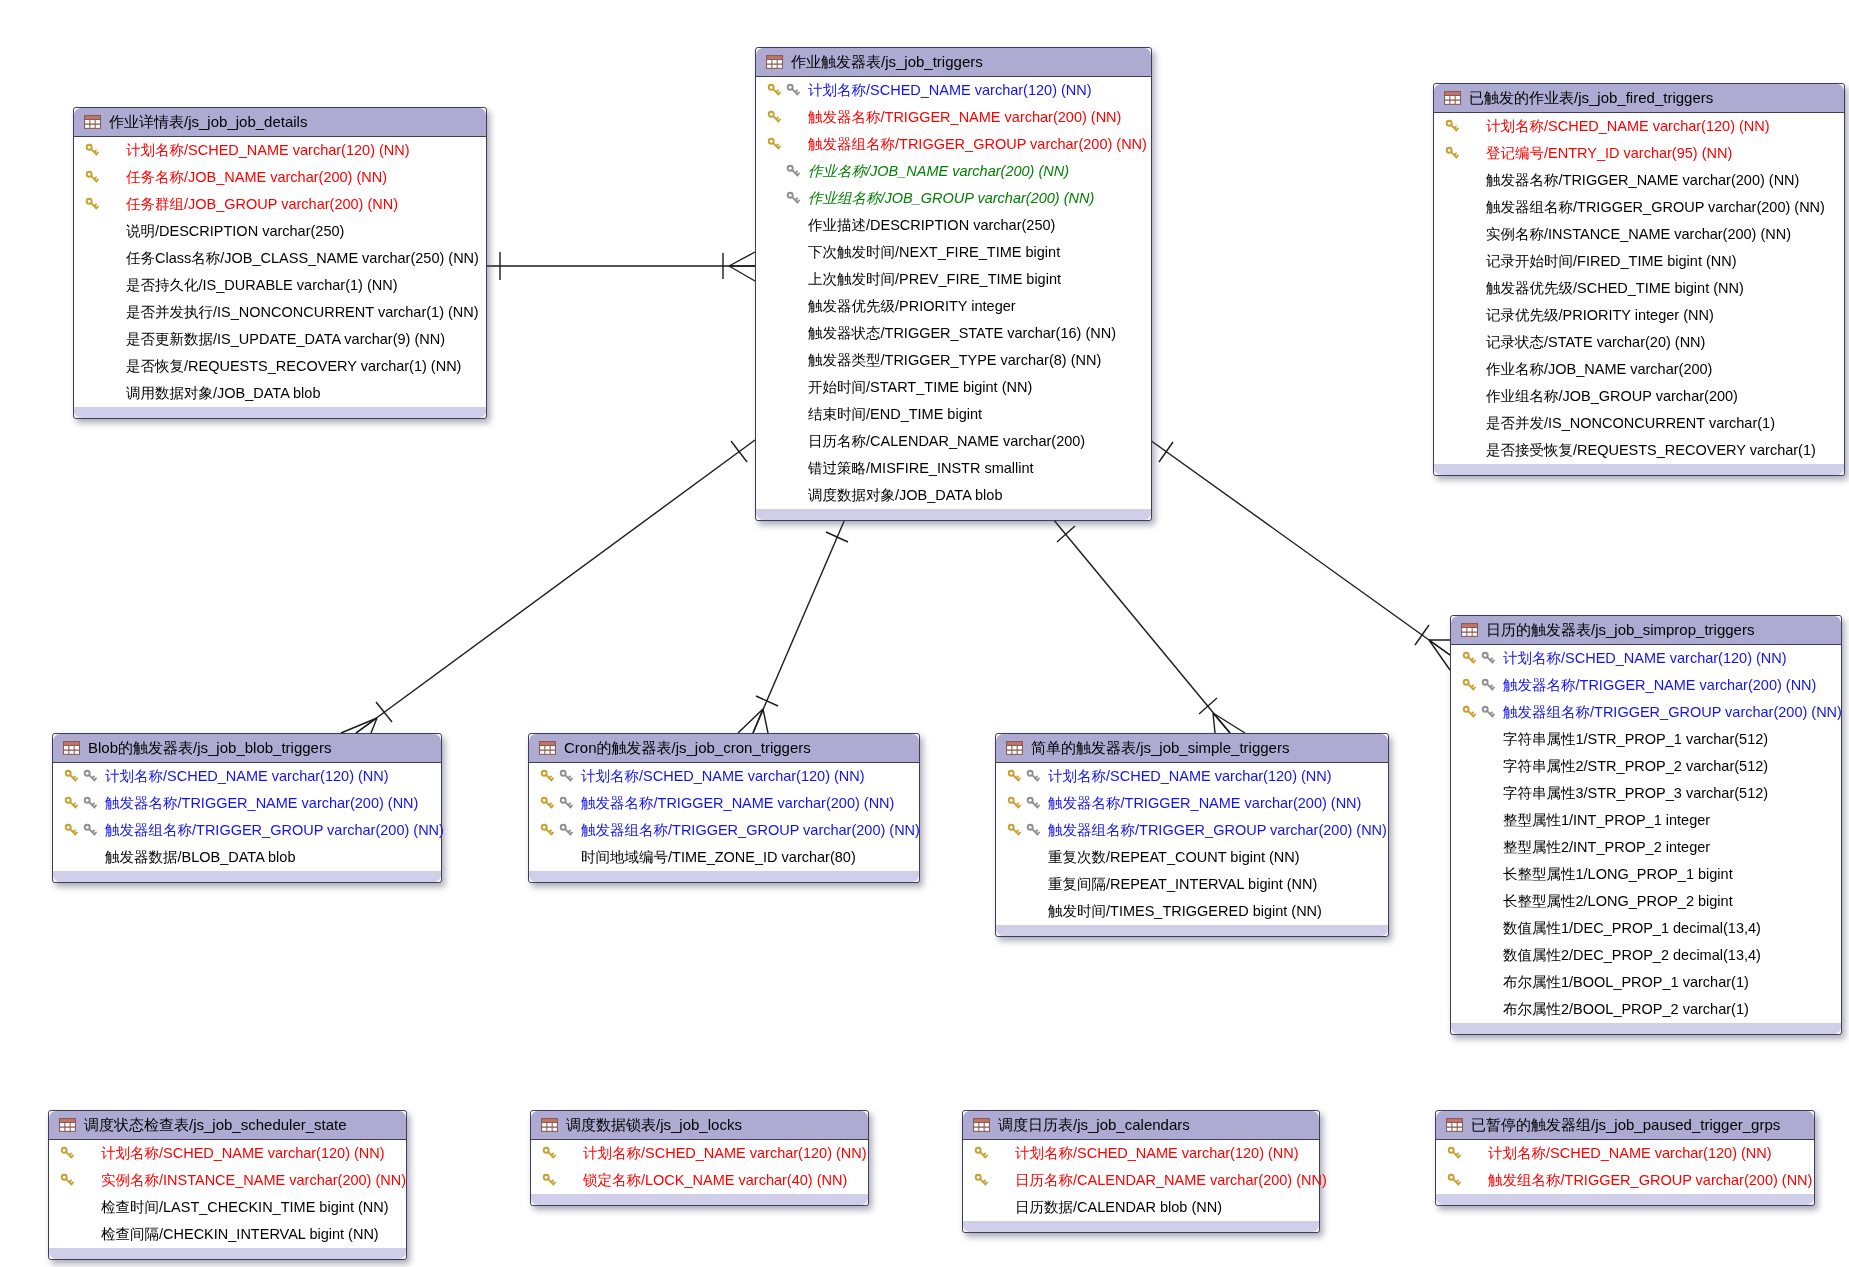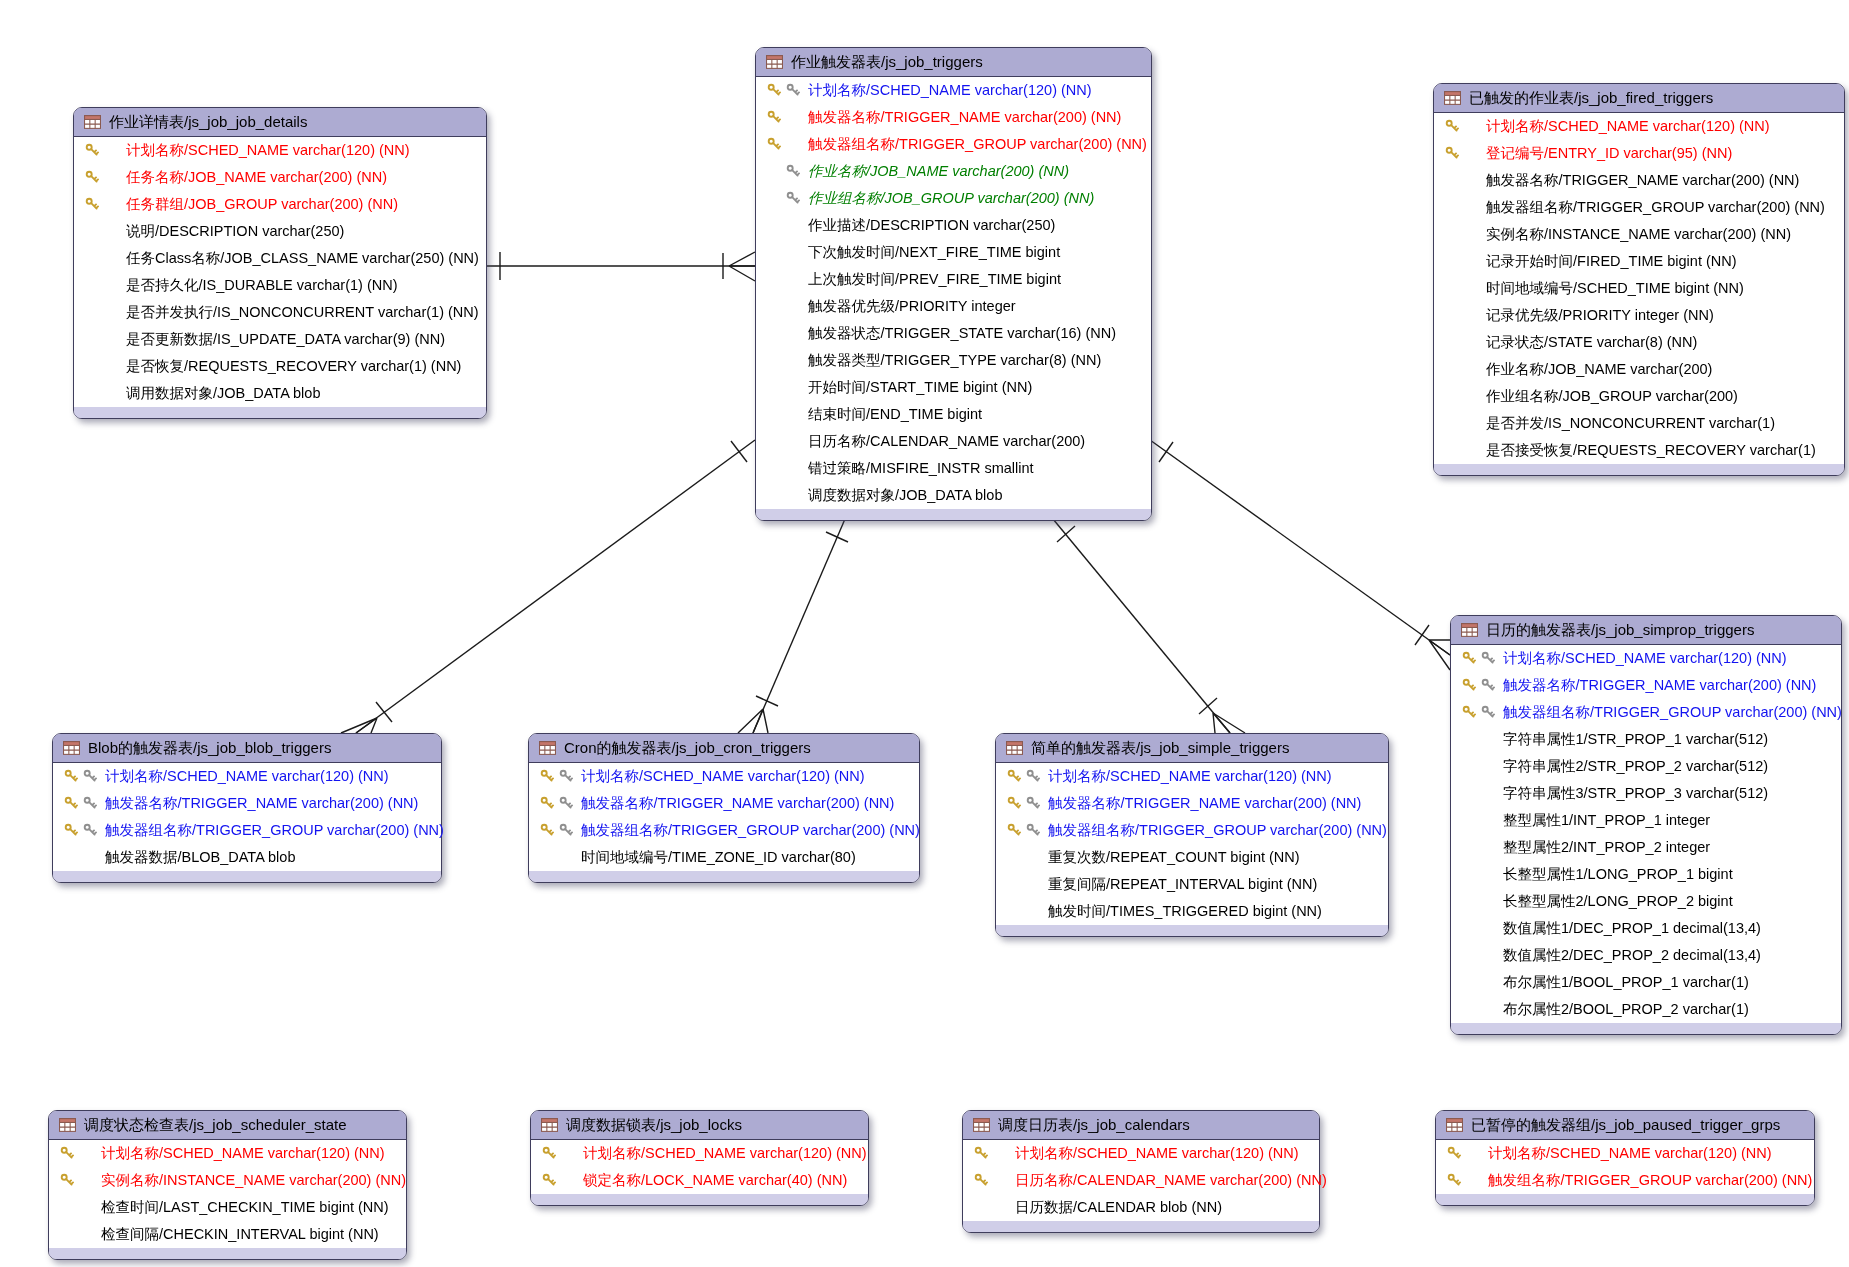--- a/index.html
+++ b/index.html
@@ -5,21 +5,21 @@
   html,body{margin:0;padding:0;}
   body{
     width:1849px;height:1267px;position:relative;overflow:hidden;
     background:#ffffff;
     font-family:"Liberation Sans","DejaVu Sans",sans-serif;
   }
   #wires{position:absolute;left:0;top:0;width:1849px;height:1267px;z-index:1;}
   #wires path{stroke:var(--c-line,#1b1b1b);stroke-width:1.4;fill:none;}
   .table{
     position:absolute;z-index:2;background:#ffffff;
-    border:1.6px solid var(--c-border,#3f3d5c);border-radius:9px;
+    border:1.6px solid var(--c-border,#3f3d5c);border-radius:3px;
     box-shadow:3px 4px 6px rgba(70,70,100,.45);
   }
   .thead{
     height:28px;background:var(--c-head,#adabd2);
     border-bottom:1.4px solid var(--c-border,#3f3d5c);
     border-radius:7px 7px 0 0;
     display:flex;align-items:center;gap:8px;padding-left:10px;
   }
   .ticon{width:17px;height:14px;flex:0 0 auto;}
   .ttitle{font-size:15px;color:#000;white-space:nowrap;}
@@ -244,27 +244,27 @@
       <div class="row">
         <span class="ftext c-black">触发器组名称/TRIGGER_GROUP varchar(200) (NN)</span>
       </div>
       <div class="row">
         <span class="ftext c-black">实例名称/INSTANCE_NAME varchar(200) (NN)</span>
       </div>
       <div class="row">
         <span class="ftext c-black">记录开始时间/FIRED_TIME bigint (NN)</span>
       </div>
       <div class="row">
-        <span class="ftext c-black">时间地域编号/SCHED_TIME bigint (NN)</span>
+        <span class="ftext c-black">触发器优先级/SCHED_TIME bigint (NN)</span>
       </div>
       <div class="row">
         <span class="ftext c-black">记录优先级/PRIORITY integer (NN)</span>
       </div>
       <div class="row">
-        <span class="ftext c-black">记录状态/STATE varchar(8) (NN)</span>
+        <span class="ftext c-black">记录状态/STATE varchar(20) (NN)</span>
       </div>
       <div class="row">
         <span class="ftext c-black">作业名称/JOB_NAME varchar(200)</span>
       </div>
       <div class="row">
         <span class="ftext c-black">作业组名称/JOB_GROUP varchar(200)</span>
       </div>
       <div class="row">
         <span class="ftext c-black">是否并发/IS_NONCONCURRENT varchar(1)</span>
       </div>

